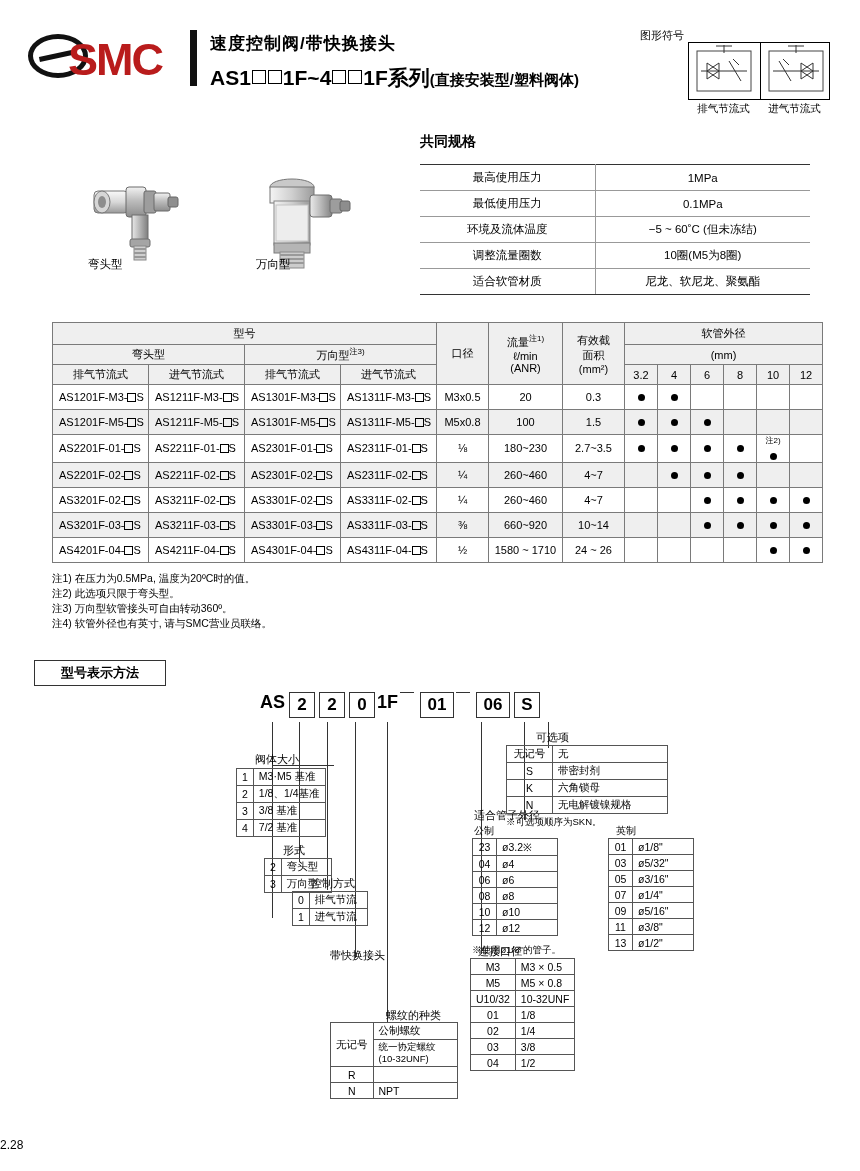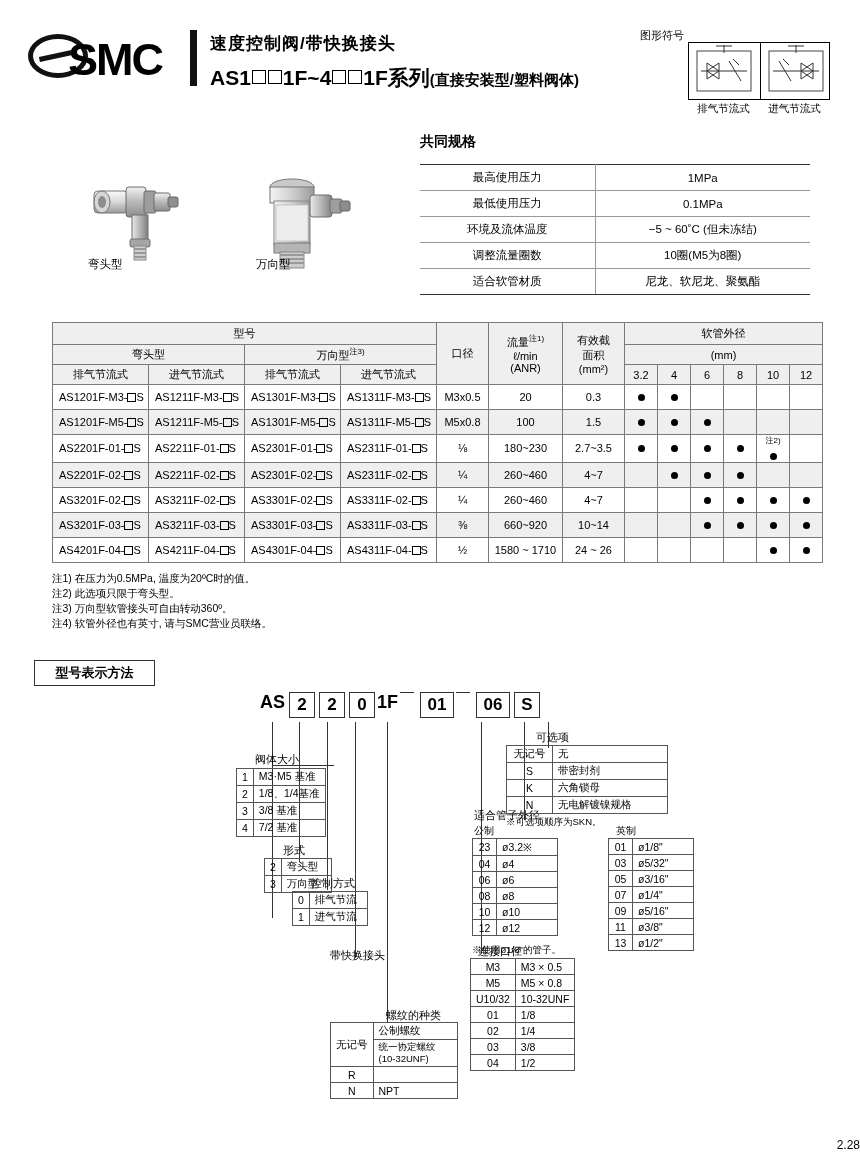--- a/index.html
+++ b/index.html
@@ -24,21 +24,21 @@
     position: absolute; left: 0; top: 6px; width: 60px; height: 44px;
     border: 5px solid #111; border-radius: 50%;
   }
   .smc-ellipse:after{
     content:""; position:absolute; left:6px; top:14px; width:38px; height:5px; background:#111;
     transform: rotate(-12deg);
   }
   .smc-text {
     position: absolute; left: 40px; top: 6px;
     font-size: 45px; font-weight: bold; letter-spacing: -2px;
-    font-family: "Liberation Sans", sans-serif; color:#000000;
+    font-family: "Liberation Sans", sans-serif; color:#b91c1c;
   }
   .title-bar {
     position: absolute; left: 190px; top: 30px; width: 7px; height: 56px; background: #111;
   }
   .title-1 { position: absolute; left: 210px; top: 32px; font-size: 17px; font-weight: bold; letter-spacing:1px; }
   .title-2 { position: absolute; left: 210px; top: 64px; font-size: 21px; font-weight: bold; letter-spacing:0px; }
   .title-2 .small { font-size: 15px; font-weight: bold; }
   .sq { display:inline-block; width:14px; height:14px; border:1px solid #000; margin:0 1px; vertical-align: 1px;}
 
   
@@ -74,21 +74,21 @@
   .mtable tr.alt td { background:#efefef; }
   .mtable .mname { width:96px; text-align:left; padding-left:6px; font-size:11px; }
   .dot { display:inline-block; width:7px; height:7px; border-radius:50%; background:#000; }
   .sup { font-size:8px; vertical-align: super; }
   .blk { display:inline-block; width:9px; height:9px; border:1px solid #000; vertical-align:-1px; }
 
   .notes { position:absolute; left:52px; top:571px; font-size:10.5px; line-height:15px; }
 
   
   .md-title {
-    position:absolute; left:34px; top:660px; width:121px; height:26px;
+    position:absolute; left:34px; top:660px; width:132px; height:26px;
     border:1px solid #333; display:flex; align-items:center; justify-content:center;
     font-size:13px; font-weight:bold;
   }
 
   .code-row { position:absolute; left:258px; top:692px; display:flex; font-size:19px; font-weight:bold;}
   .code-box {
     width:26px; height:26px; border:1px solid #333; margin-left:4px;
     display:flex; align-items:center; justify-content:center; font-size:17px; font-weight:bold;
   }
   .code-plain { margin-left:2px; font-size:18px; font-weight:bold;}
@@ -96,21 +96,21 @@
   .code-wide { width:34px; }
 
   .mini { border-collapse:collapse; font-size:10.5px; position:absolute; }
   .mini td { border:1px solid #555; padding:1px 5px; height:16px; white-space:nowrap;}
   .mini td.k { text-align:center; width:22px; }
   .lbl-s { position:absolute; font-size:11px; }
   .note-s { position:absolute; font-size:9.5px; }
 
   .leader { position:absolute; background:#333; }
 
-  .footer { position:absolute; left:0; top:1138px; width:860px; text-align:right; font-size:12px; }
+  .footer { position:absolute; left:0; top:1138px; width:860px; text-align:left; font-size:12px; }
 </style>
 </head>
 <body>
 
 <div class="page">
 
   <div class="header">
     <div class="smc-logo">
       <div class="smc-ellipse"></div>
       <div class="smc-text">SMC</div>

